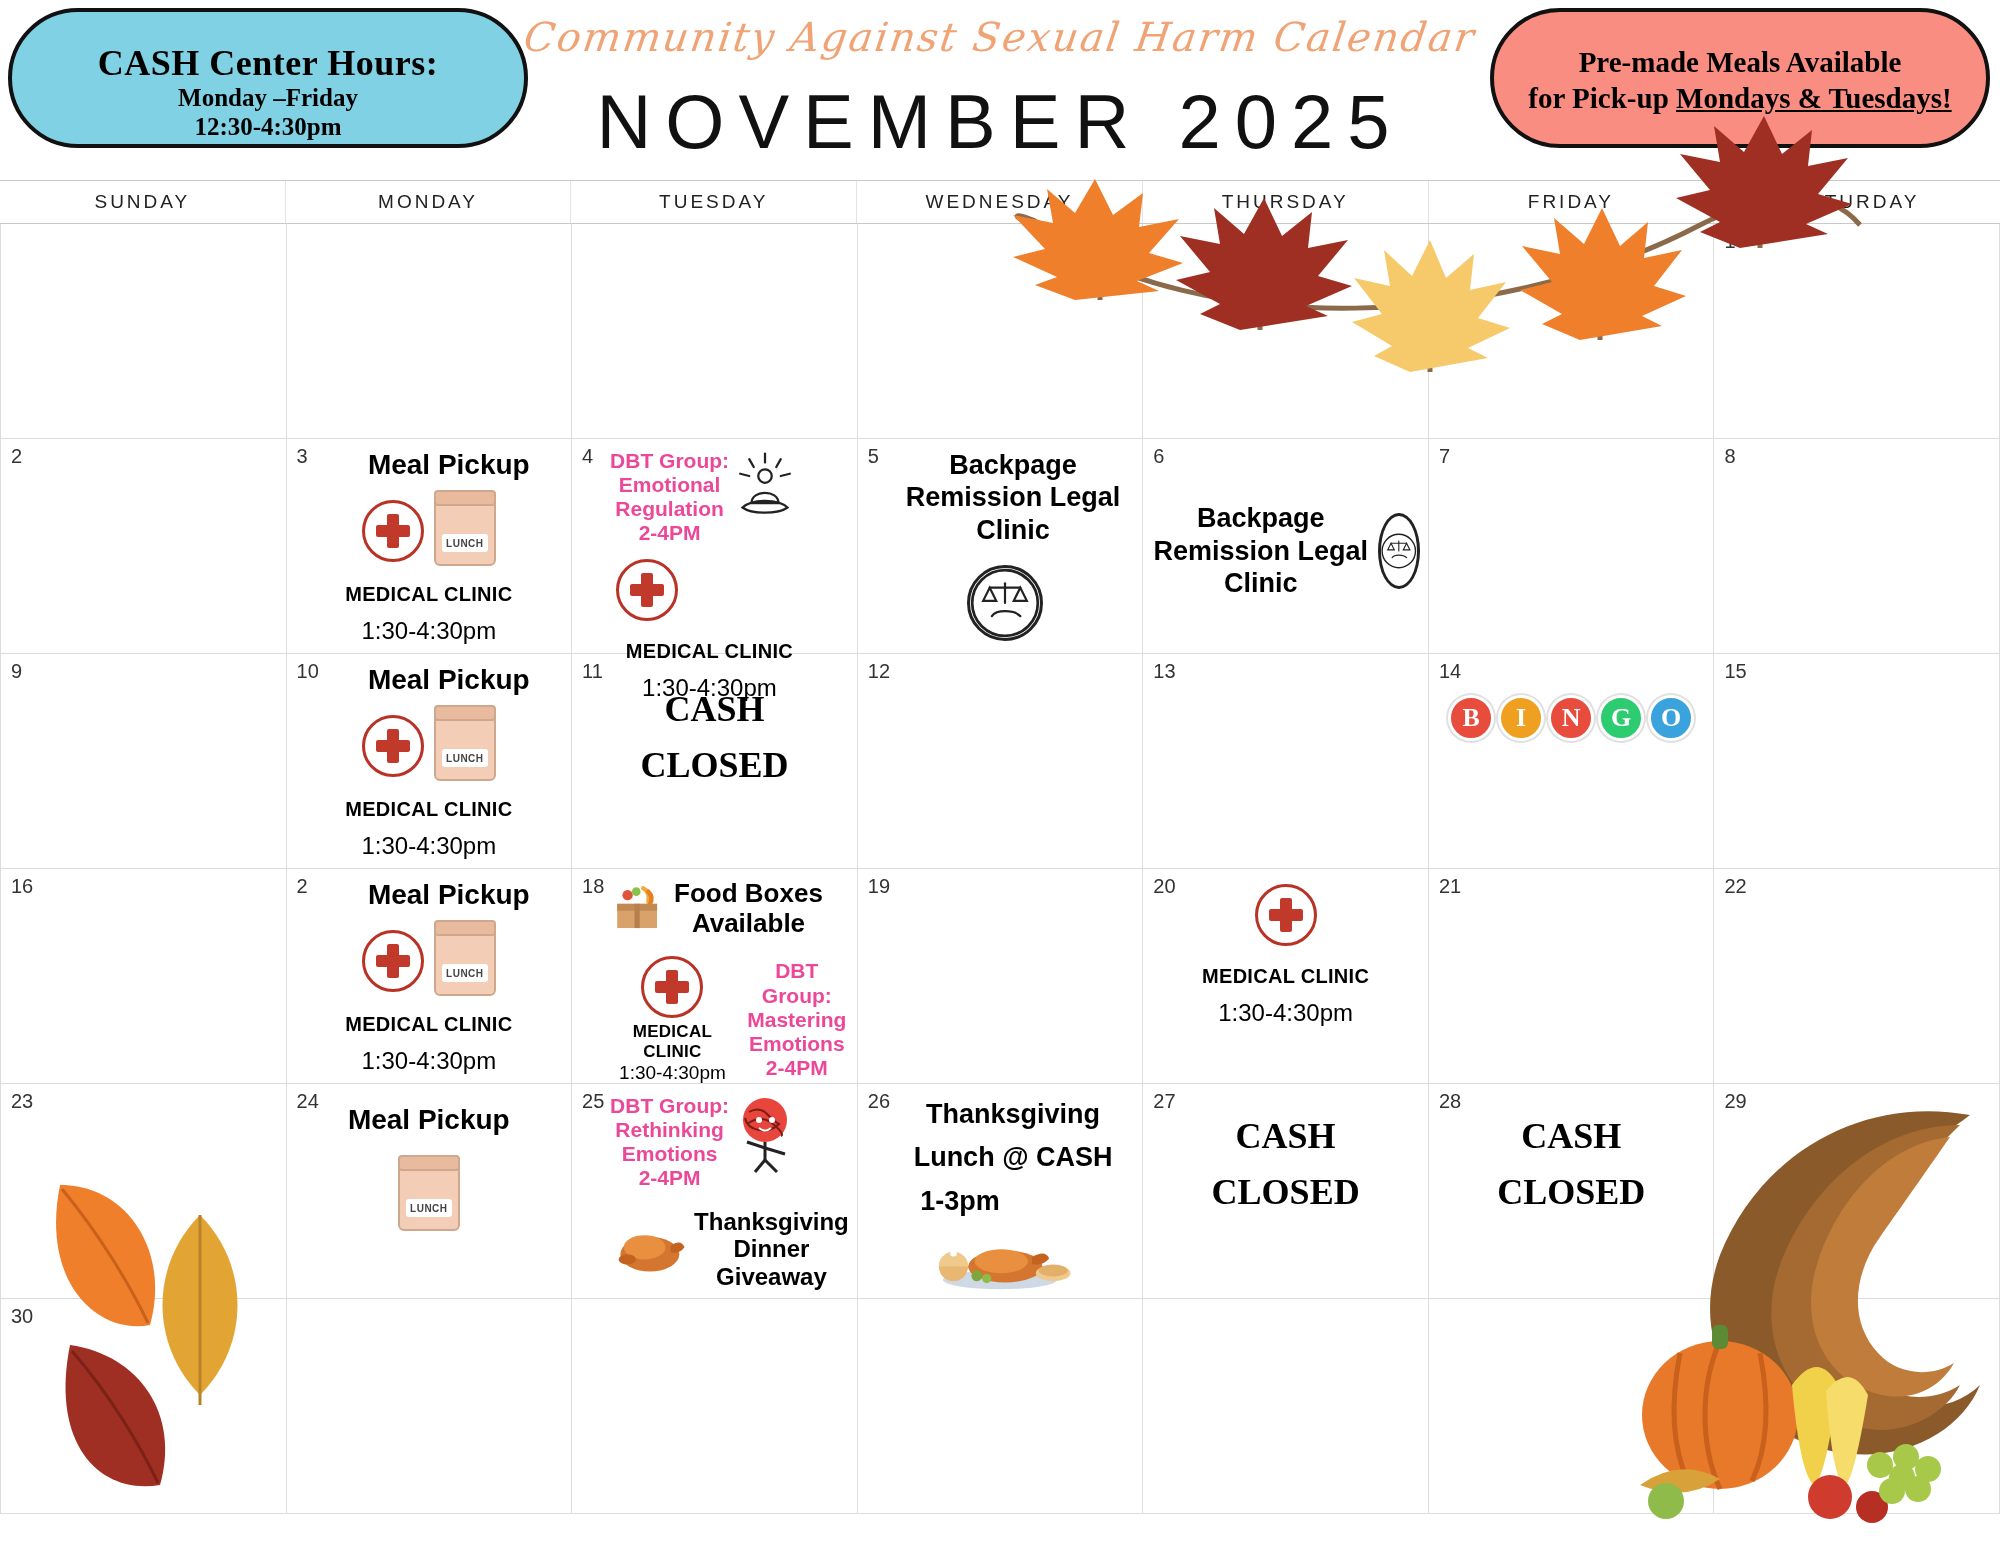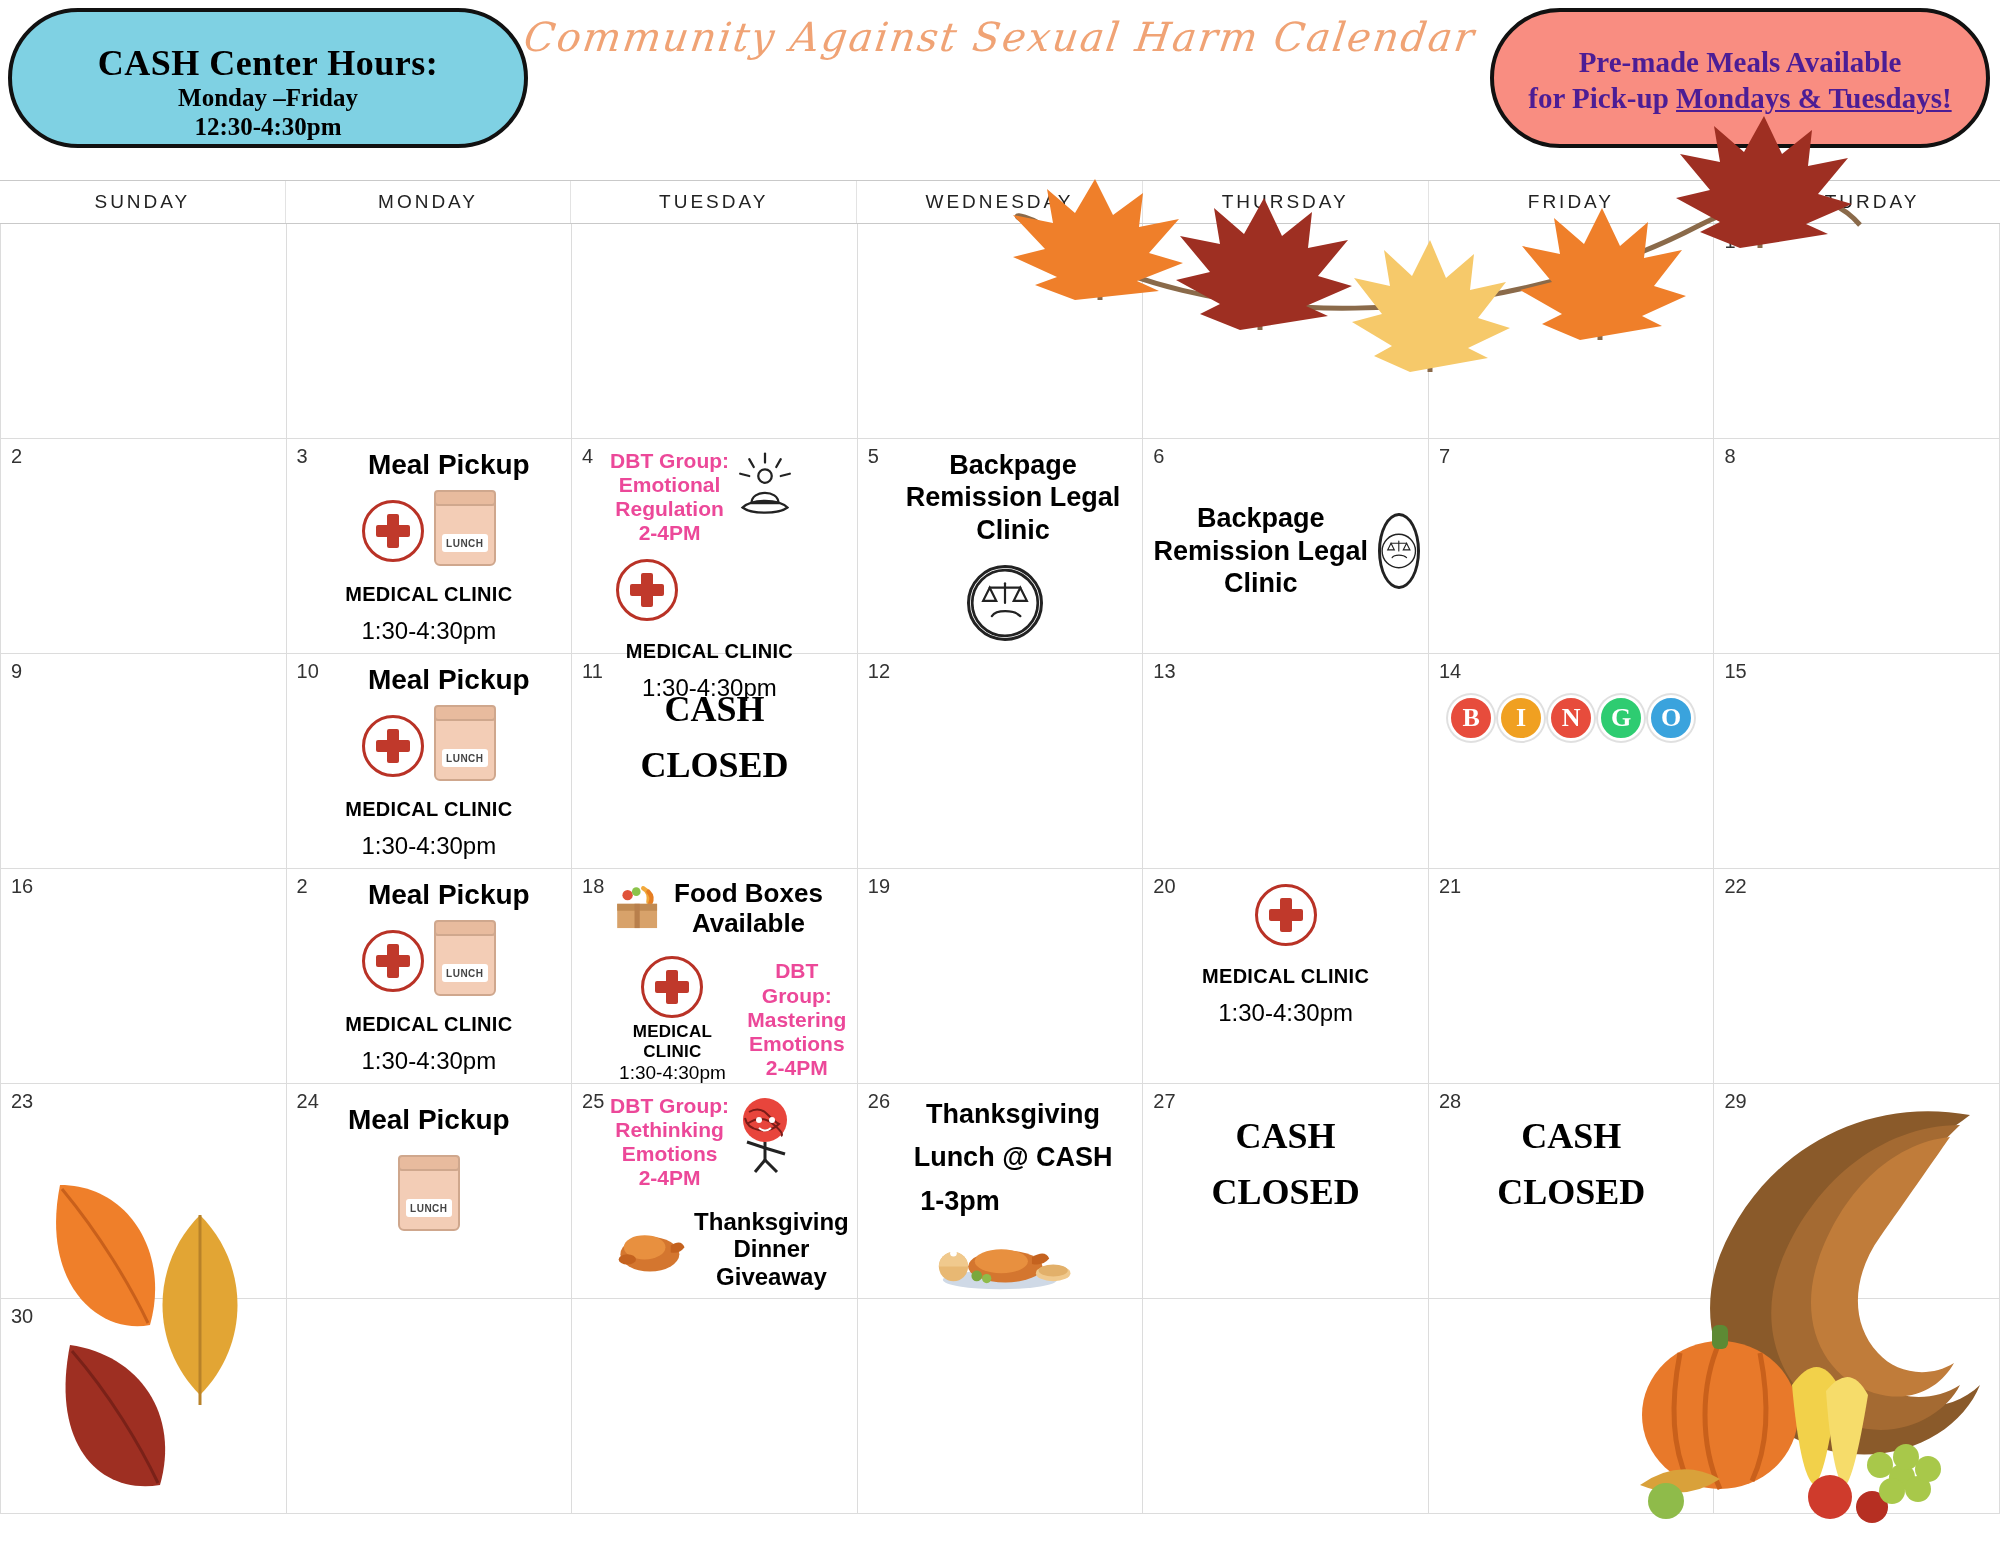--- a/index.html
+++ b/index.html
@@ -56,21 +56,21 @@
     background: #f98d81;
     border: 4px solid #111;
     border-radius: 70px;
     text-align: center;
     padding-top: 32px;
   }
   .meals-line {
     font-family: "Liberation Serif", serif;
     font-weight: bold;
     font-size: 29px;
-    color: #4c1d95;
+    color: #000000;
     line-height: 1.25;
     text-align: center;
   }
   .meals-line u { text-decoration: underline; }
 
   .script-title {
     position: absolute;
     left: 0; right: 0; top: 14px;
     text-align: center;
     font-family: "DejaVu Serif", serif;
@@ -286,20 +286,21 @@
 
   <div class="header">
 
     <div class="hours-badge">
       <div class="hours-title">CASH Center Hours:</div>
       <div class="hours-line">Monday –Friday</div>
       <div class="hours-line">12:30-4:30pm</div>
     </div>
 
     <div class="script-title">Community Against Sexual Harm Calendar</div>
+    <div class="month-title">NOVEMBER 2025</div>
 
     <div class="meals-badge">
       <div class="meals-line">Pre-made Meals Available</div>
       <div class="meals-line">
         <span>for Pick-up </span><u>Mondays &amp; Tuesdays!</u>
       </div>
     </div>
   </div>
 
   <div class="weekdays">

